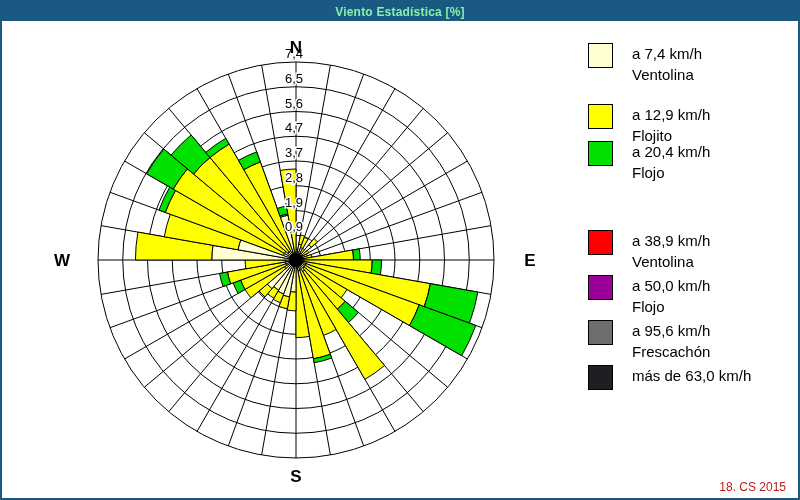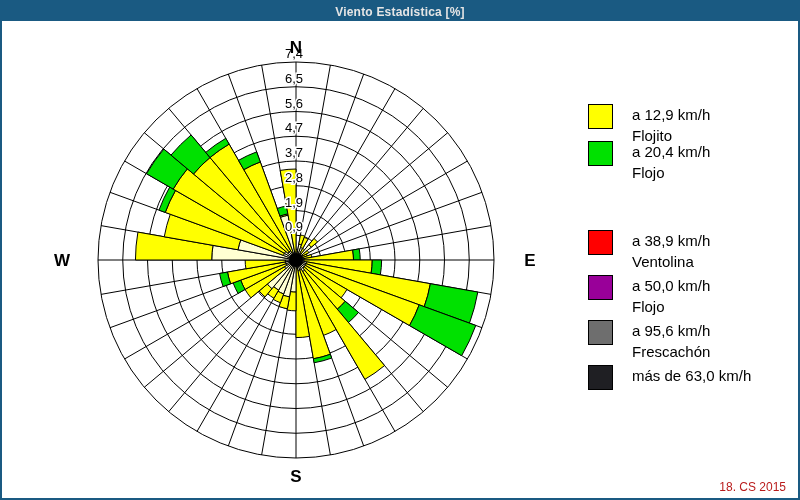--- a/index.html
+++ b/index.html
@@ -1,18 +1,18 @@
 <!DOCTYPE html>
 <html><head>
 <meta charset="utf-8">
 <style>
   html,body{margin:0;padding:0;background:#d4d0c8;font-family:"Liberation Sans",sans-serif;}
   .window{position:relative;width:800px;height:500px;box-sizing:border-box;
           border:2px solid #1a5a82;background:#fff;overflow:hidden;}
-  .titlebar{height:19px;background:#1a5a82;color:#e5e5e5;font-size:12px;font-weight:bold;
+  .titlebar{height:19px;background:#1a5a82;color:#86efac;font-size:12px;font-weight:bold;
             display:flex;align-items:center;justify-content:center;letter-spacing:.2px;}
   .content{position:absolute;left:0;top:19px;right:0;bottom:0;background:#fff;}
   .chart-svg{position:absolute;left:0;top:0;}
   .legend{position:absolute;left:586px;top:0;width:200px;height:477px;}
   .legend-row{position:absolute;left:0;display:flex;align-items:flex-start;}
   .swatch{width:23px;height:23px;border:1px solid #000;flex:0 0 auto;}
   .legend-text{margin-left:19px;font-size:15px;line-height:21px;color:#000;white-space:nowrap;}
   .footer{position:absolute;right:12px;bottom:4px;font-size:12px;color:#b91c1c;}
 </style>
 </head>
@@ -163,20 +163,27 @@
         <text x="292" y="86.5" text-anchor="middle" font-size="13" fill="#000" stroke="#fff" stroke-width="3" paint-order="stroke" font-family="&quot;Liberation Sans&quot;,sans-serif">5,6</text>
         <text x="292" y="61.75" text-anchor="middle" font-size="13" fill="#000" stroke="#fff" stroke-width="3" paint-order="stroke" font-family="&quot;Liberation Sans&quot;,sans-serif">6,5</text>
         <text x="292" y="37" text-anchor="middle" font-size="13" fill="#000" stroke="#fff" stroke-width="3" paint-order="stroke" font-family="&quot;Liberation Sans&quot;,sans-serif">7,4</text>
         <text x="294" y="32" text-anchor="middle" font-size="17" font-weight="bold" fill="#000" font-family="&quot;Liberation Sans&quot;,sans-serif">N</text>
         <text x="294" y="461" text-anchor="middle" font-size="17" font-weight="bold" fill="#000" font-family="&quot;Liberation Sans&quot;,sans-serif">S</text>
         <text x="60" y="245" text-anchor="middle" font-size="17" font-weight="bold" fill="#000" font-family="&quot;Liberation Sans&quot;,sans-serif">W</text>
         <text x="528" y="245" text-anchor="middle" font-size="17" font-weight="bold" fill="#000" font-family="&quot;Liberation Sans&quot;,sans-serif">E</text>
       </svg>
 
     <div class="legend">
+      <div class="legend-row" style="top:22px">
+        <span class="swatch" style="background: rgb(255, 255, 210);"></span>
+        <div class="legend-text">
+          <div>a 7,4 km/h</div>
+          <div>Ventolina</div>
+        </div>
+      </div>
       <div class="legend-row" style="top:83px">
         <span class="swatch" style="background: rgb(255, 255, 0);"></span>
         <div class="legend-text">
           <div>a 12,9 km/h</div>
           <div>Flojito</div>
         </div>
       </div>
       <div class="legend-row" style="top:120px">
         <span class="swatch" style="background: rgb(0, 225, 0);"></span>
         <div class="legend-text">

